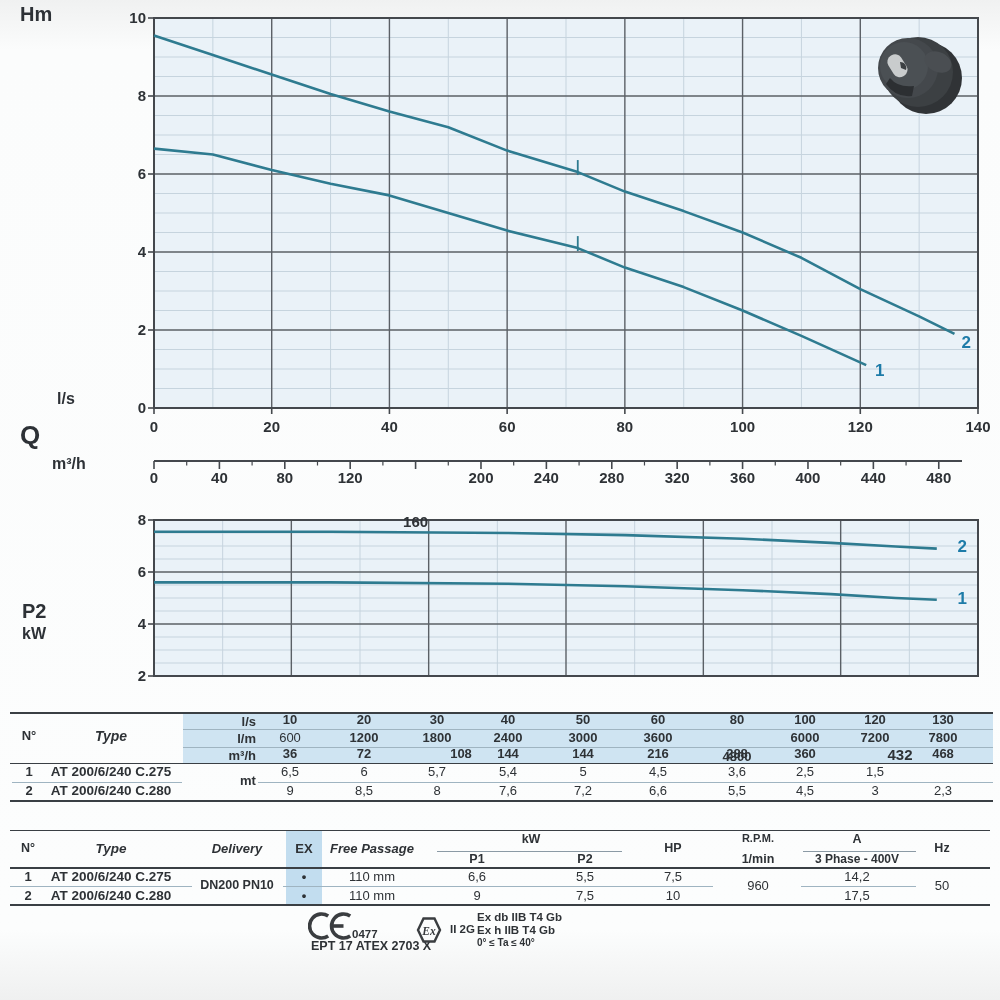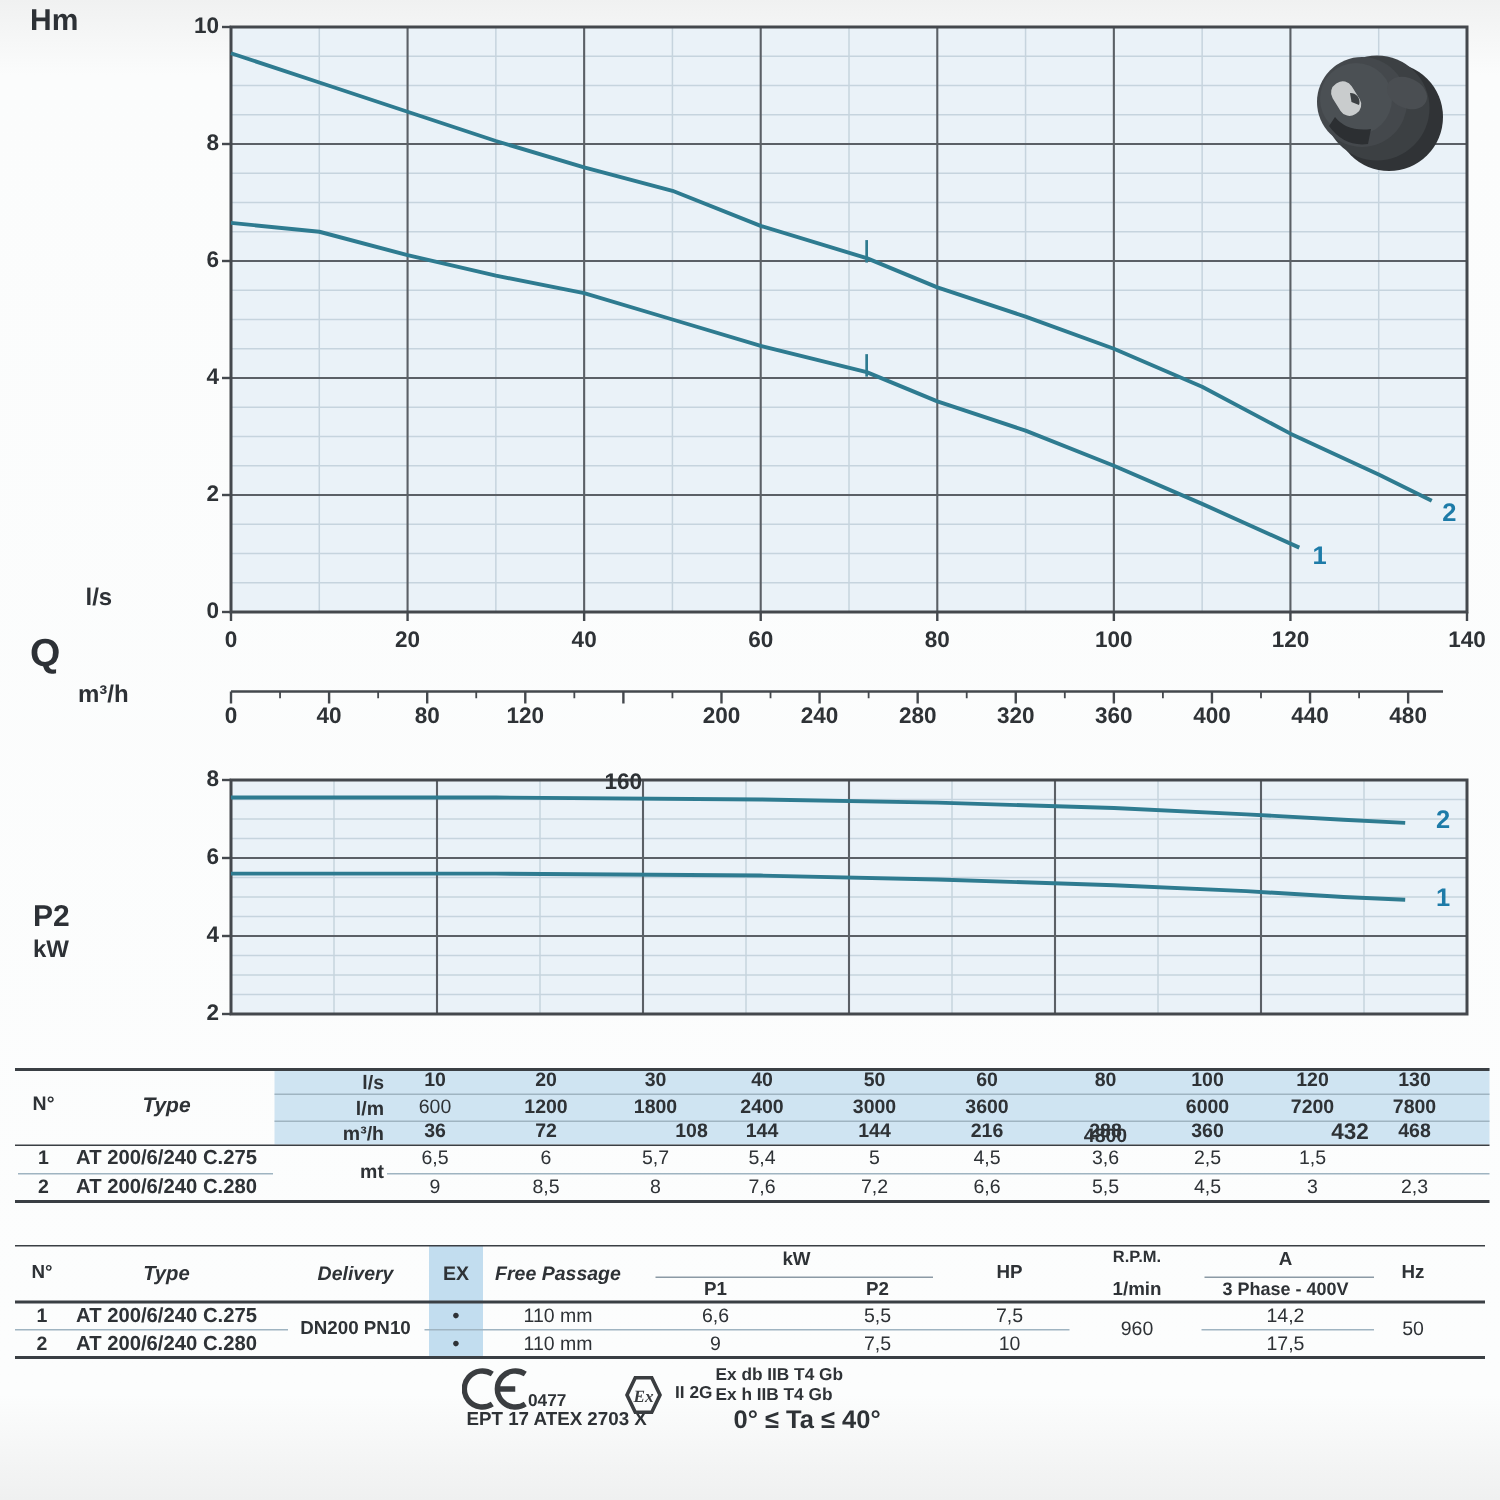--- a/index.html
+++ b/index.html
@@ -278,21 +278,21 @@
   <span class="abs" style="left:311px;top:939px;font-size:12.5px;font-weight:600;">EPT 17 ATEX 2703 X</span>
 
   <svg class="abs" style="left:412px;top:914px;" width="34" height="32" viewBox="0 0 34 32">
     <polygon points="6,16 11.5,4.5 22.5,4.5 28,16 22.5,27.5 11.5,27.5" fill="none" stroke="#3a3d40" stroke-width="2.4"></polygon>
     <text x="17" y="20.5" text-anchor="middle" font-size="11.5" font-style="italic" font-weight="bold" font-family="Liberation Serif, serif" fill="#3a3d40">Ex</text>
   </svg>
   <span class="abs" style="left:450px;top:923px;font-size:11.5px;font-weight:600;">II 2G</span>
 
   <span class="abs" style="left:477px;top:911px;font-size:11.5px;font-weight:600;">Ex db IIB T4 Gb</span>
   <span class="abs" style="left:477px;top:924px;font-size:11.5px;font-weight:600;">Ex h IIB T4 Gb</span>
-  <span class="abs" style="left:477px;top:937px;font-size:17px;font-weight:600;margin-left:12px;">0° ≤ Ta ≤ 40°</span>
+  <span class="abs" style="left:477px;top:937px;font-size:10px;font-weight:600;">0° ≤ Ta ≤ 40°</span>
 <span class="abs" style="left: 112px; top: 399px; width: 34px; text-align: right; font-size: 15px; font-weight: 600;">0</span>
     <span class="abs" style="left: 112px; top: 321px; width: 34px; text-align: right; font-size: 15px; font-weight: 600;">2</span>
     <span class="abs" style="left: 112px; top: 243px; width: 34px; text-align: right; font-size: 15px; font-weight: 600;">4</span>
     <span class="abs" style="left: 112px; top: 165px; width: 34px; text-align: right; font-size: 15px; font-weight: 600;">6</span>
     <span class="abs" style="left: 112px; top: 87px; width: 34px; text-align: right; font-size: 15px; font-weight: 600;">8</span>
     <span class="abs" style="left: 112px; top: 9px; width: 34px; text-align: right; font-size: 15px; font-weight: 600;">10</span>
     <span class="abs" style="left: 154px; top: 418px; transform: translateX(-50%); font-size: 15px; font-weight: 600;">0</span>
     <span class="abs" style="left: 271.714px; top: 418px; transform: translateX(-50%); font-size: 15px; font-weight: 600;">20</span>
     <span class="abs" style="left: 389.429px; top: 418px; transform: translateX(-50%); font-size: 15px; font-weight: 600;">40</span>
     <span class="abs" style="left: 507.143px; top: 418px; transform: translateX(-50%); font-size: 15px; font-weight: 600;">60</span>

